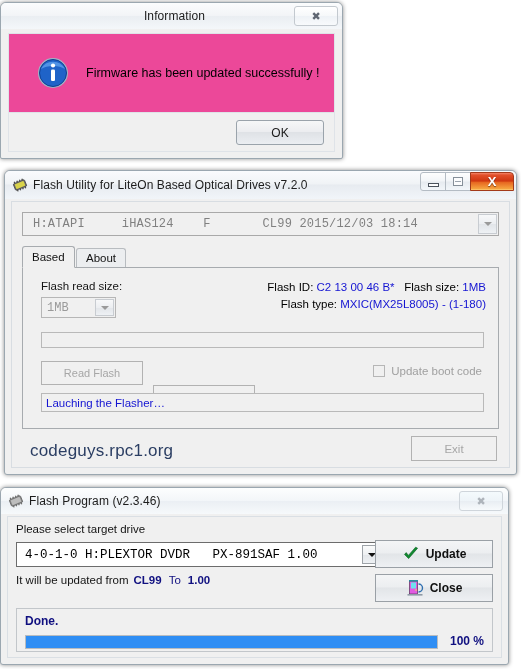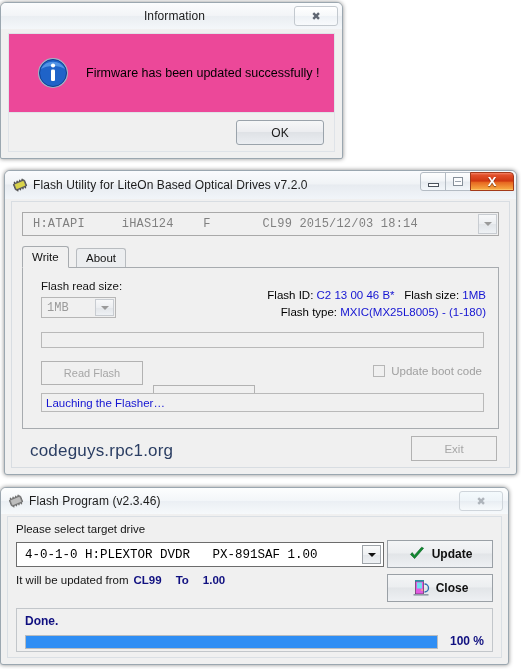--- a/index.html
+++ b/index.html
@@ -283,21 +283,21 @@
     display: flex; align-items: center;
   }
   .size-combo .value {
     font-family: "Liberation Mono", monospace;
     font-size: 12px; color: #9a9a9a;
     padding-left: 5px;
   }
 
   .flashinfo {
     position: absolute;
-    left: 0; right: 12px; top: 19px;
+    left: 0; right: 12px; top: 11px;
     text-align: right;
     font-size: 11.5px;
     line-height: 17px;
     color: #000;
   }
   .flashinfo .blue { color: #1414d2; }
   .flashinfo .row { white-space: nowrap; }
 
   .progressbox {
     position: absolute;
@@ -434,26 +434,26 @@
     display: flex; align-items: center; justify-content: center;
   }
   .fp-updline {
     position: absolute;
     left: 8px; top: 57px;
     font-size: 11.5px;
     color: #141414;
     white-space: nowrap;
   }
   .fp-updline b { color: #101080; font-weight: bold; margin: 0 5px; }
-  .fp-updline .to { color: #101080; margin: 0 9px; font-weight: bold; }
+  .fp-updline .to { color: #101080; margin: 0 2px; font-weight: normal; }
 
   .fp-btn {
     position: absolute;
     right: 8px;
-    width: 106px; height: 28px;
+    width: 118px; height: 28px;
     background: linear-gradient(to bottom, #f4f5f6 0%, #eceef0 46%, #e2e5e8 50%, #eef0f3 100%);
     border: 1px solid #9aa0a6;
     box-sizing: border-box;
     display: flex; align-items: center; justify-content: center;
     font-size: 12px;
     font-weight: bold;
     color: #101010;
   }
   #btn-update { top: 23px; }
   #btn-close  { top: 57px; }
@@ -560,21 +560,21 @@
   <div class="fu-client">
 
     <div class="drive-combo">
       <span class="value">H:ATAPI     iHAS124    F       CL99 2015/12/03 18:14</span>
       <div class="combo-arrow-btn">
         <span class="arrow-dn"></span>
       </div>
     </div>
 
     <div class="tabstrip">
-      <div class="tab selected">Write</div>
+      <div class="tab selected">Based</div>
       <div class="tab unselected">About</div>
     </div>
 
     <div class="tab-panel">
       <span class="lbl-read-size">Flash read size:</span>
 
       <div class="size-combo">
         <span class="value">1MB</span>
         <div class="combo-arrow-btn">
           <span class="arrow-dn"></span>

